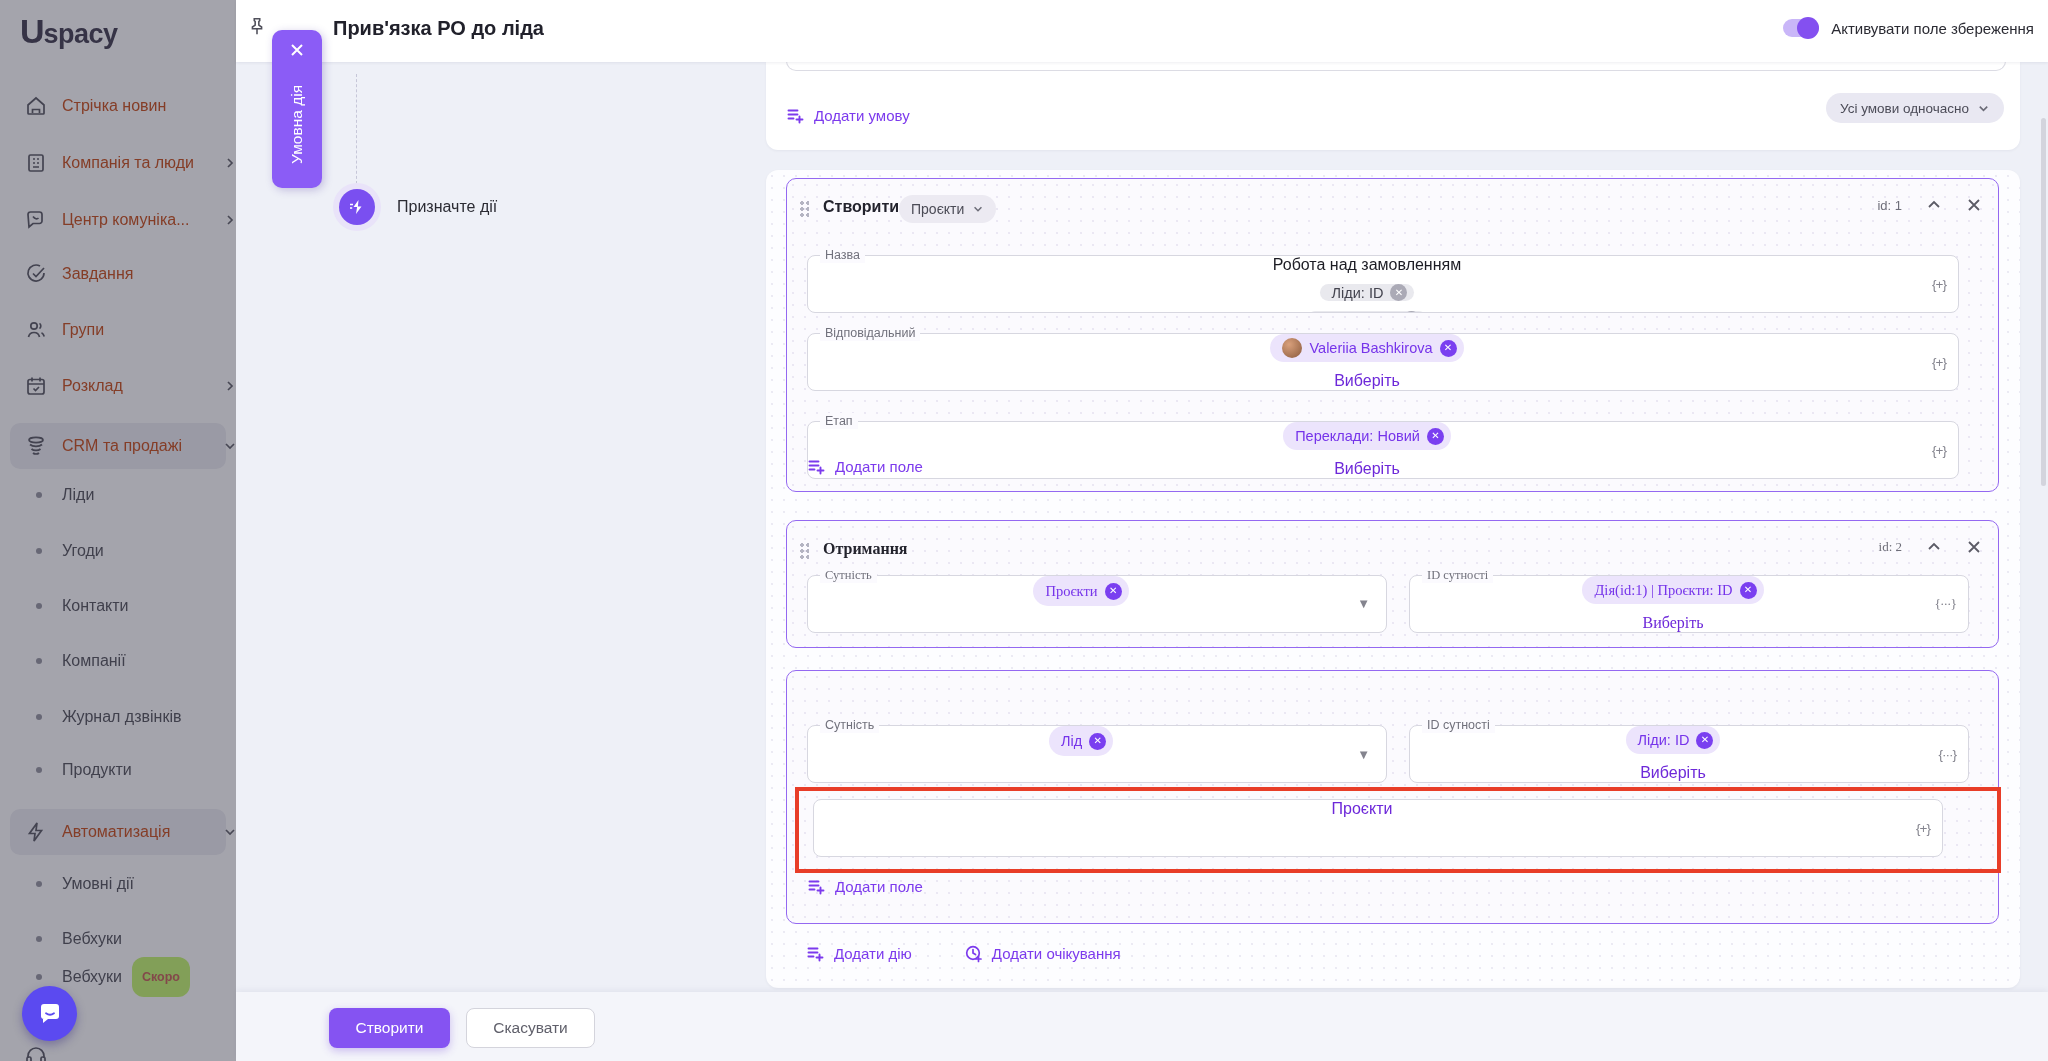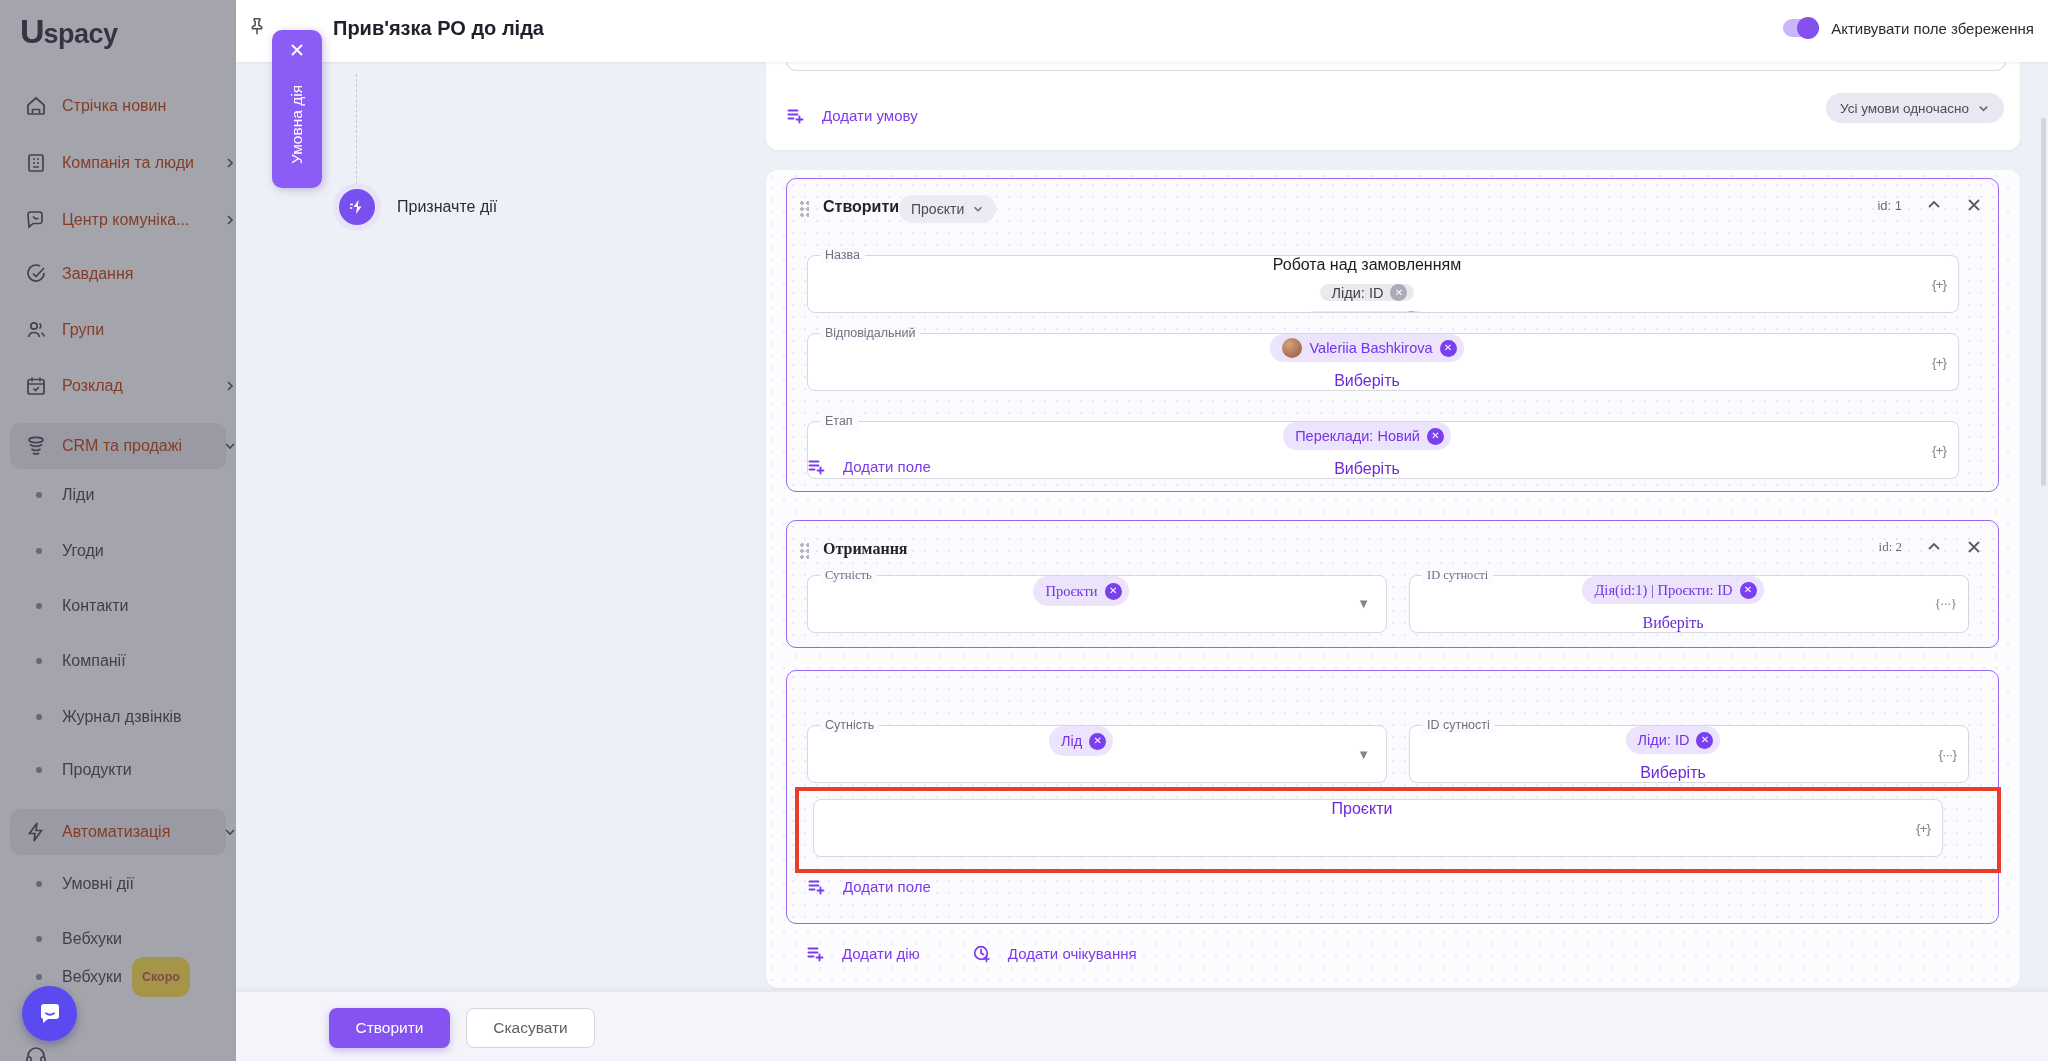--- a/index.html
+++ b/index.html
@@ -12,21 +12,21 @@
   .logo-u{font-size:34px;font-weight:800;letter-spacing:-1px;}
   .logo-rest{font-size:27px;font-weight:700;letter-spacing:-0.5px;}
   .nav-row{position:absolute;left:0;width:267px;height:36px;display:flex;align-items:center;color:#c2410c;font-size:16px;text-decoration:underline;}
   .nav-row .nicon{position:absolute;left:24px;width:24px;height:24px;color:#4b4b57;}
   .nav-row .nlabel{position:absolute;left:62px;white-space:nowrap;}
   .nav-row .nchev{position:absolute;right:30px;width:14px;height:14px;color:#55555f;}
   .nav-pill{position:absolute;left:10px;width:216px;height:46px;background:#e9e9f0;border-radius:10px;}
   .sub-row{position:absolute;left:0;width:236px;height:32px;display:flex;align-items:center;color:#45454f;font-size:16px;}
   .sub-row .dot{position:absolute;left:36px;width:6px;height:6px;border-radius:50%;background:#8d8d99;}
   .sub-row .nlabel{position:absolute;left:62px;white-space:nowrap;display:flex;align-items:center;gap:10px;}
-  .soon-badge{background:#fde047;color:#bf544c;font-size:12.5px;padding:13px 10px;border-radius:12px;font-weight:600;}
+  .soon-badge{background:#bef264;color:#bf544c;font-size:12.5px;padding:13px 10px;border-radius:12px;font-weight:600;}
   .chat-fab{position:absolute;left:22px;top:986px;width:55px;height:55px;border-radius:50%;background:#5b4af0;z-index:60;display:flex;align-items:center;justify-content:center;box-shadow:0 4px 10px rgba(40,30,120,.35);}
 
   
   .header{position:absolute;left:236px;top:0;right:0;height:62px;background:#ffffff;z-index:20;box-shadow:0 1px 3px rgba(20,20,50,.07);}
   .page-title{position:absolute;left:97px;top:17px;font-size:20px;font-weight:700;color:#21212b;}
   .toggle-wrap{position:absolute;right:14px;top:19px;display:flex;align-items:center;gap:12px;}
   .toggle{position:relative;width:36px;height:18px;border-radius:9px;background:#c9b6f8;}
   .toggle .knob{position:absolute;right:0px;top:-2px;width:22px;height:22px;border-radius:50%;background:#8450f0;}
   .toggle-label{font-size:15px;color:#2b2b33;}
   .pin{position:absolute;left:246px;top:16px;width:22px;height:24px;color:#4f4f5a;z-index:25;}
@@ -38,21 +38,21 @@
 
   
   .dash-line{position:absolute;left:356px;top:74px;height:110px;border-left:1.5px dashed #c6c6d8;z-index:2;}
   .assign-ring{position:absolute;left:333px;top:183px;width:48px;height:48px;border-radius:50%;background:#e9e3f9;z-index:2;}
   .assign-circle{position:absolute;left:339px;top:189px;width:36px;height:36px;border-radius:50%;background:#7a4ff0;z-index:3;display:flex;align-items:center;justify-content:center;color:#fff;}
   .assign-label{position:absolute;left:397px;top:198px;font-size:16px;color:#2b2b33;font-weight:500;z-index:2;}
 
   
   .cond-card{position:absolute;left:766px;top:62px;width:1254px;height:88px;background:#fff;border-radius:0 0 12px 12px;box-shadow:0 1px 3px rgba(20,20,60,.05);z-index:2;}
   .input-remnant{position:absolute;left:20px;top:-2px;width:1218px;height:10px;border:1px solid #dcdce4;border-top:none;border-radius:0 0 10px 10px;}
-  .link{display:inline-flex;align-items:center;gap:17px;color:#7c3aed;font-size:15px;font-weight:500;cursor:pointer;}
+  .link{display:inline-flex;align-items:center;gap:9px;color:#7c3aed;font-size:15px;font-weight:500;cursor:pointer;}
   .cond-link{position:absolute;left:20px;top:44px;}
   .mode-pill{position:absolute;right:16px;top:31px;height:30px;display:inline-flex;align-items:center;gap:8px;background:#e9e8f2;border-radius:15px;padding:0 14px;font-size:13.5px;color:#4c4c58;}
 
   .actions-panel{position:absolute;left:766px;top:170px;width:1254px;height:818px;background:#fdfdff;border-radius:12px;z-index:2;box-shadow:0 1px 3px rgba(20,20,60,.05);background-image:radial-gradient(rgba(120,110,165,.13) 1px,transparent 1.3px);background-size:12px 12px;}
   .pcard{position:absolute;left:20px;width:1211px;border:1.5px solid #9468f1;border-radius:10px;background:#fbfafe;background-image:radial-gradient(rgba(130,115,180,.14) 1px,transparent 1.3px);background-size:12px 12px;}
   .pcard-head{position:absolute;left:0;top:14px;width:100%;height:32px;}
   .dragdots{position:absolute;left:12px;top:7px;width:10px;height:18px;background-image:radial-gradient(#b4b4c2 1.7px,transparent 1.9px);background-size:6px 6px;}
   .pcard-title{position:absolute;left:36px;top:5px;font-size:16px;font-weight:700;color:#23232d;}
   .entity-pill{position:absolute;left:112px;top:2px;height:28px;display:inline-flex;align-items:center;gap:8px;background:#eceaf2;border-radius:14px;padding:0 12px;font-size:14px;color:#4b4b56;}
   .head-right{position:absolute;right:16px;top:4px;display:flex;align-items:center;gap:24px;color:#5b5b66;}

